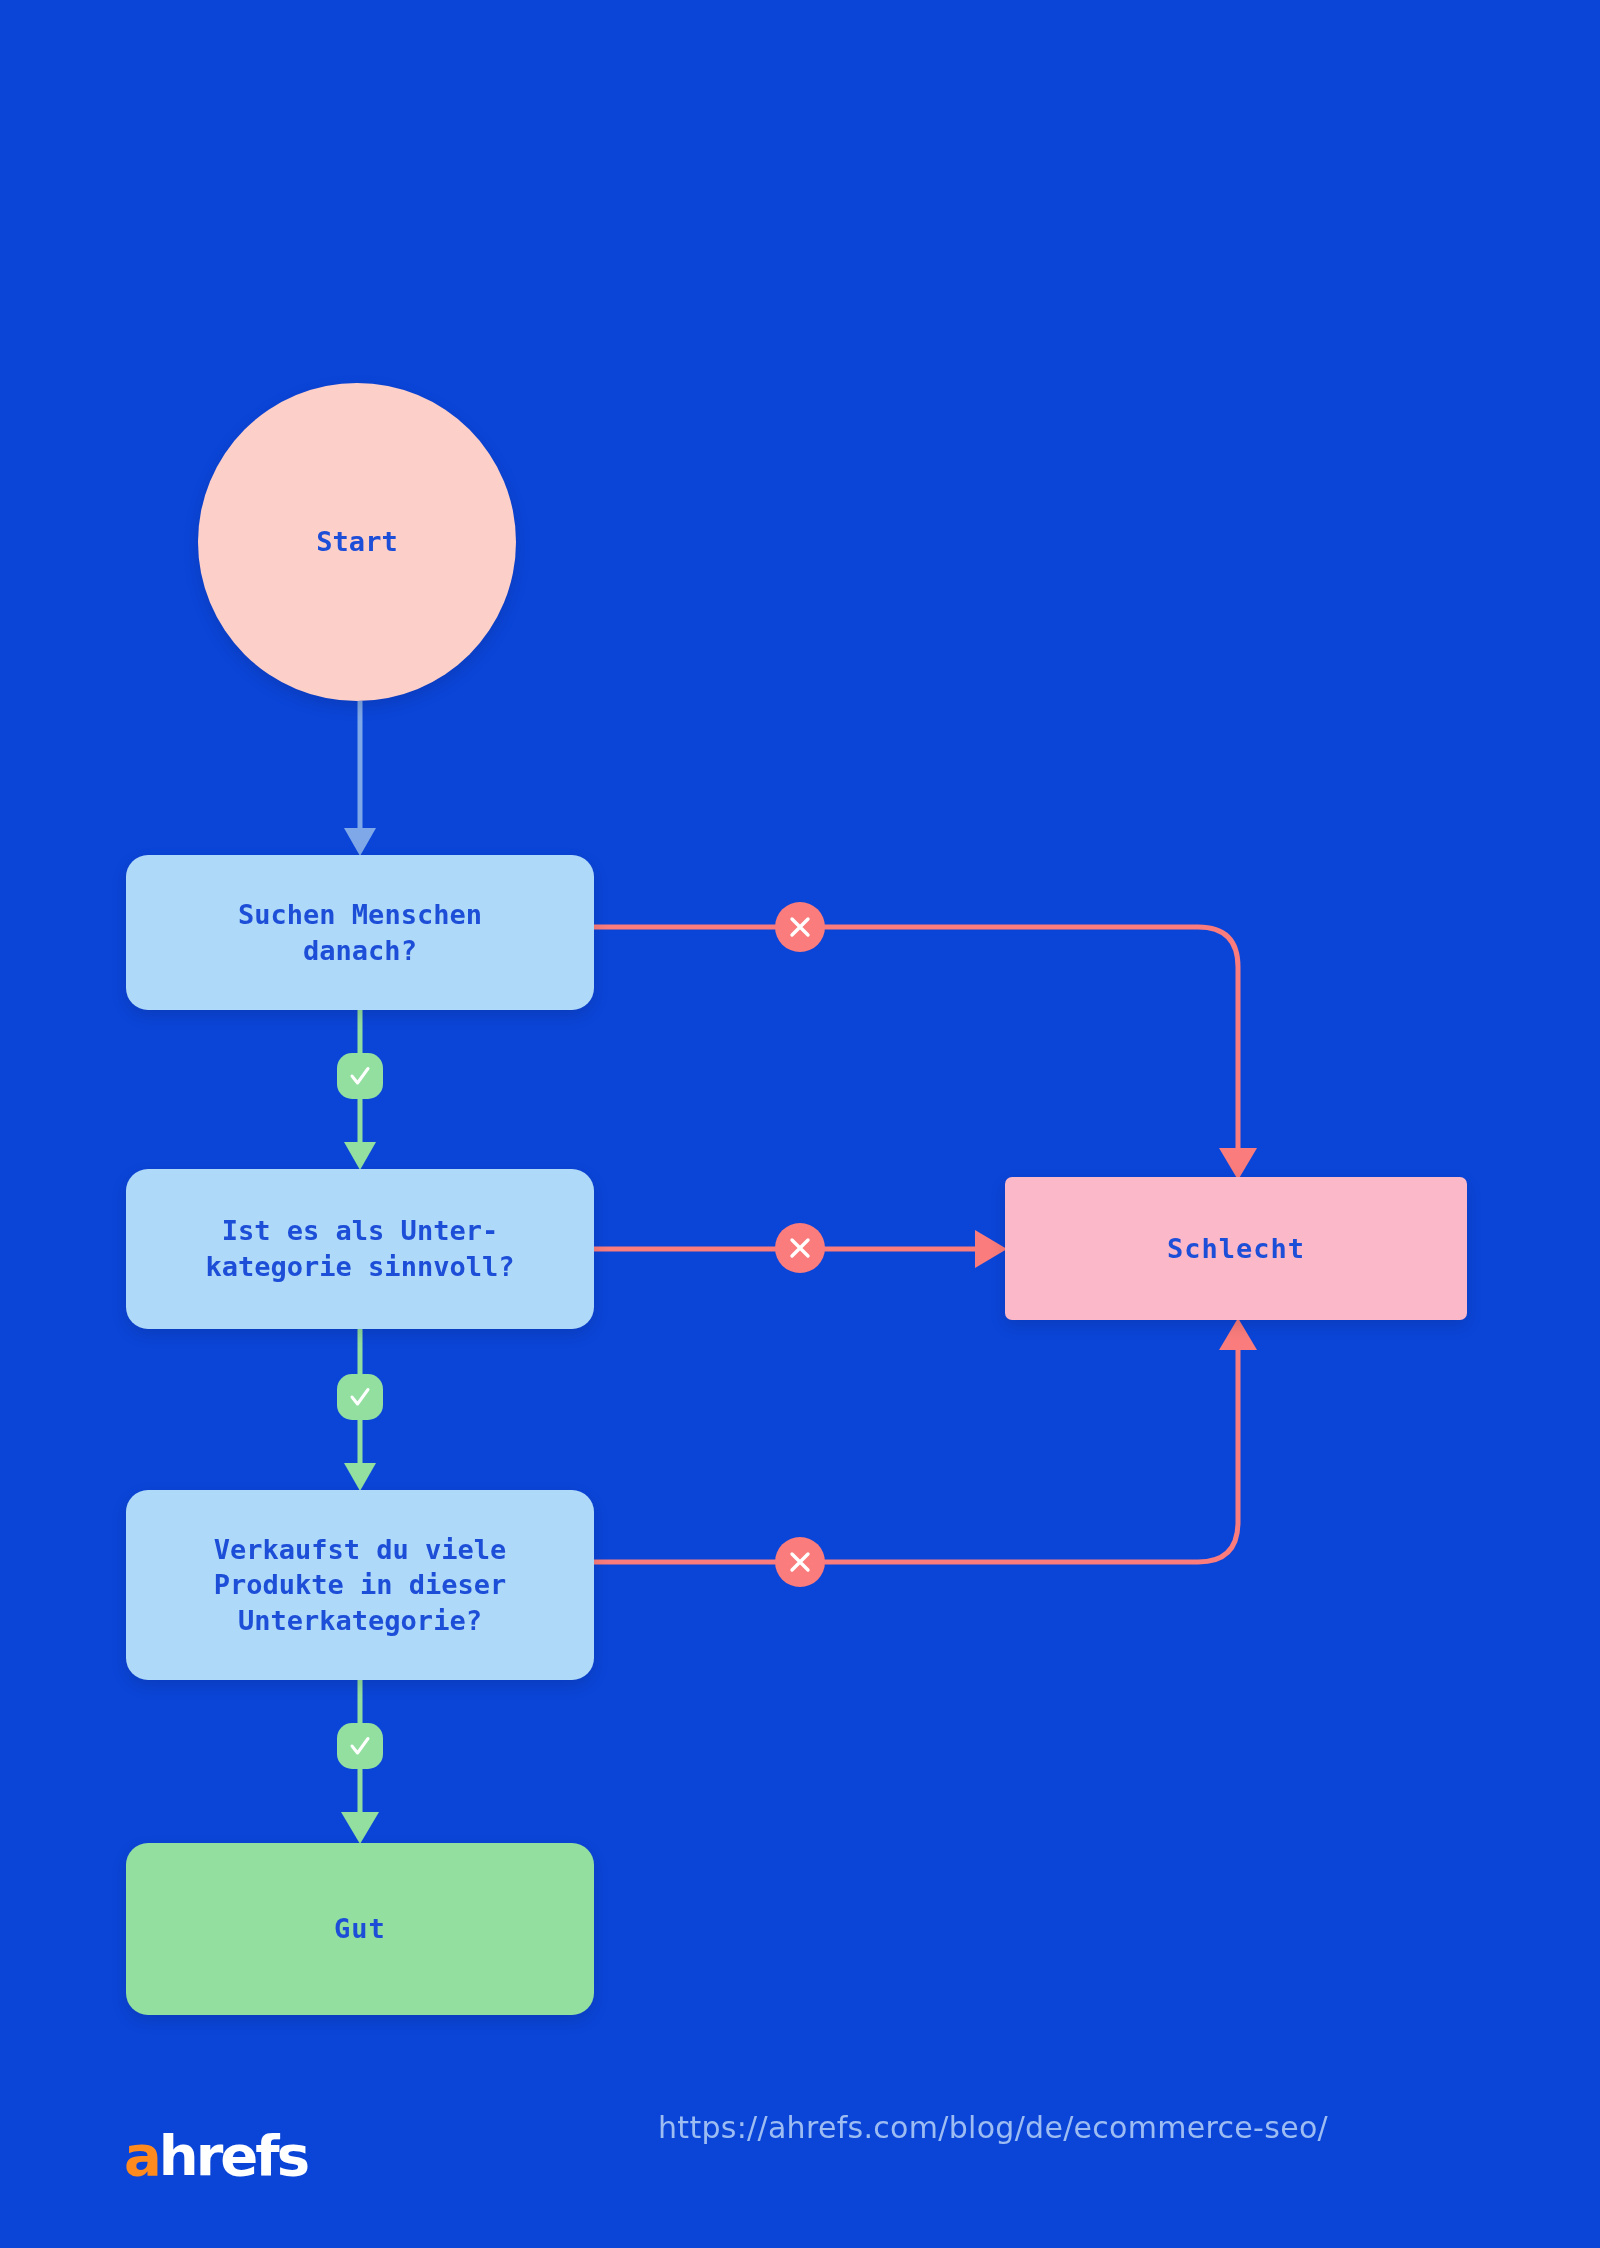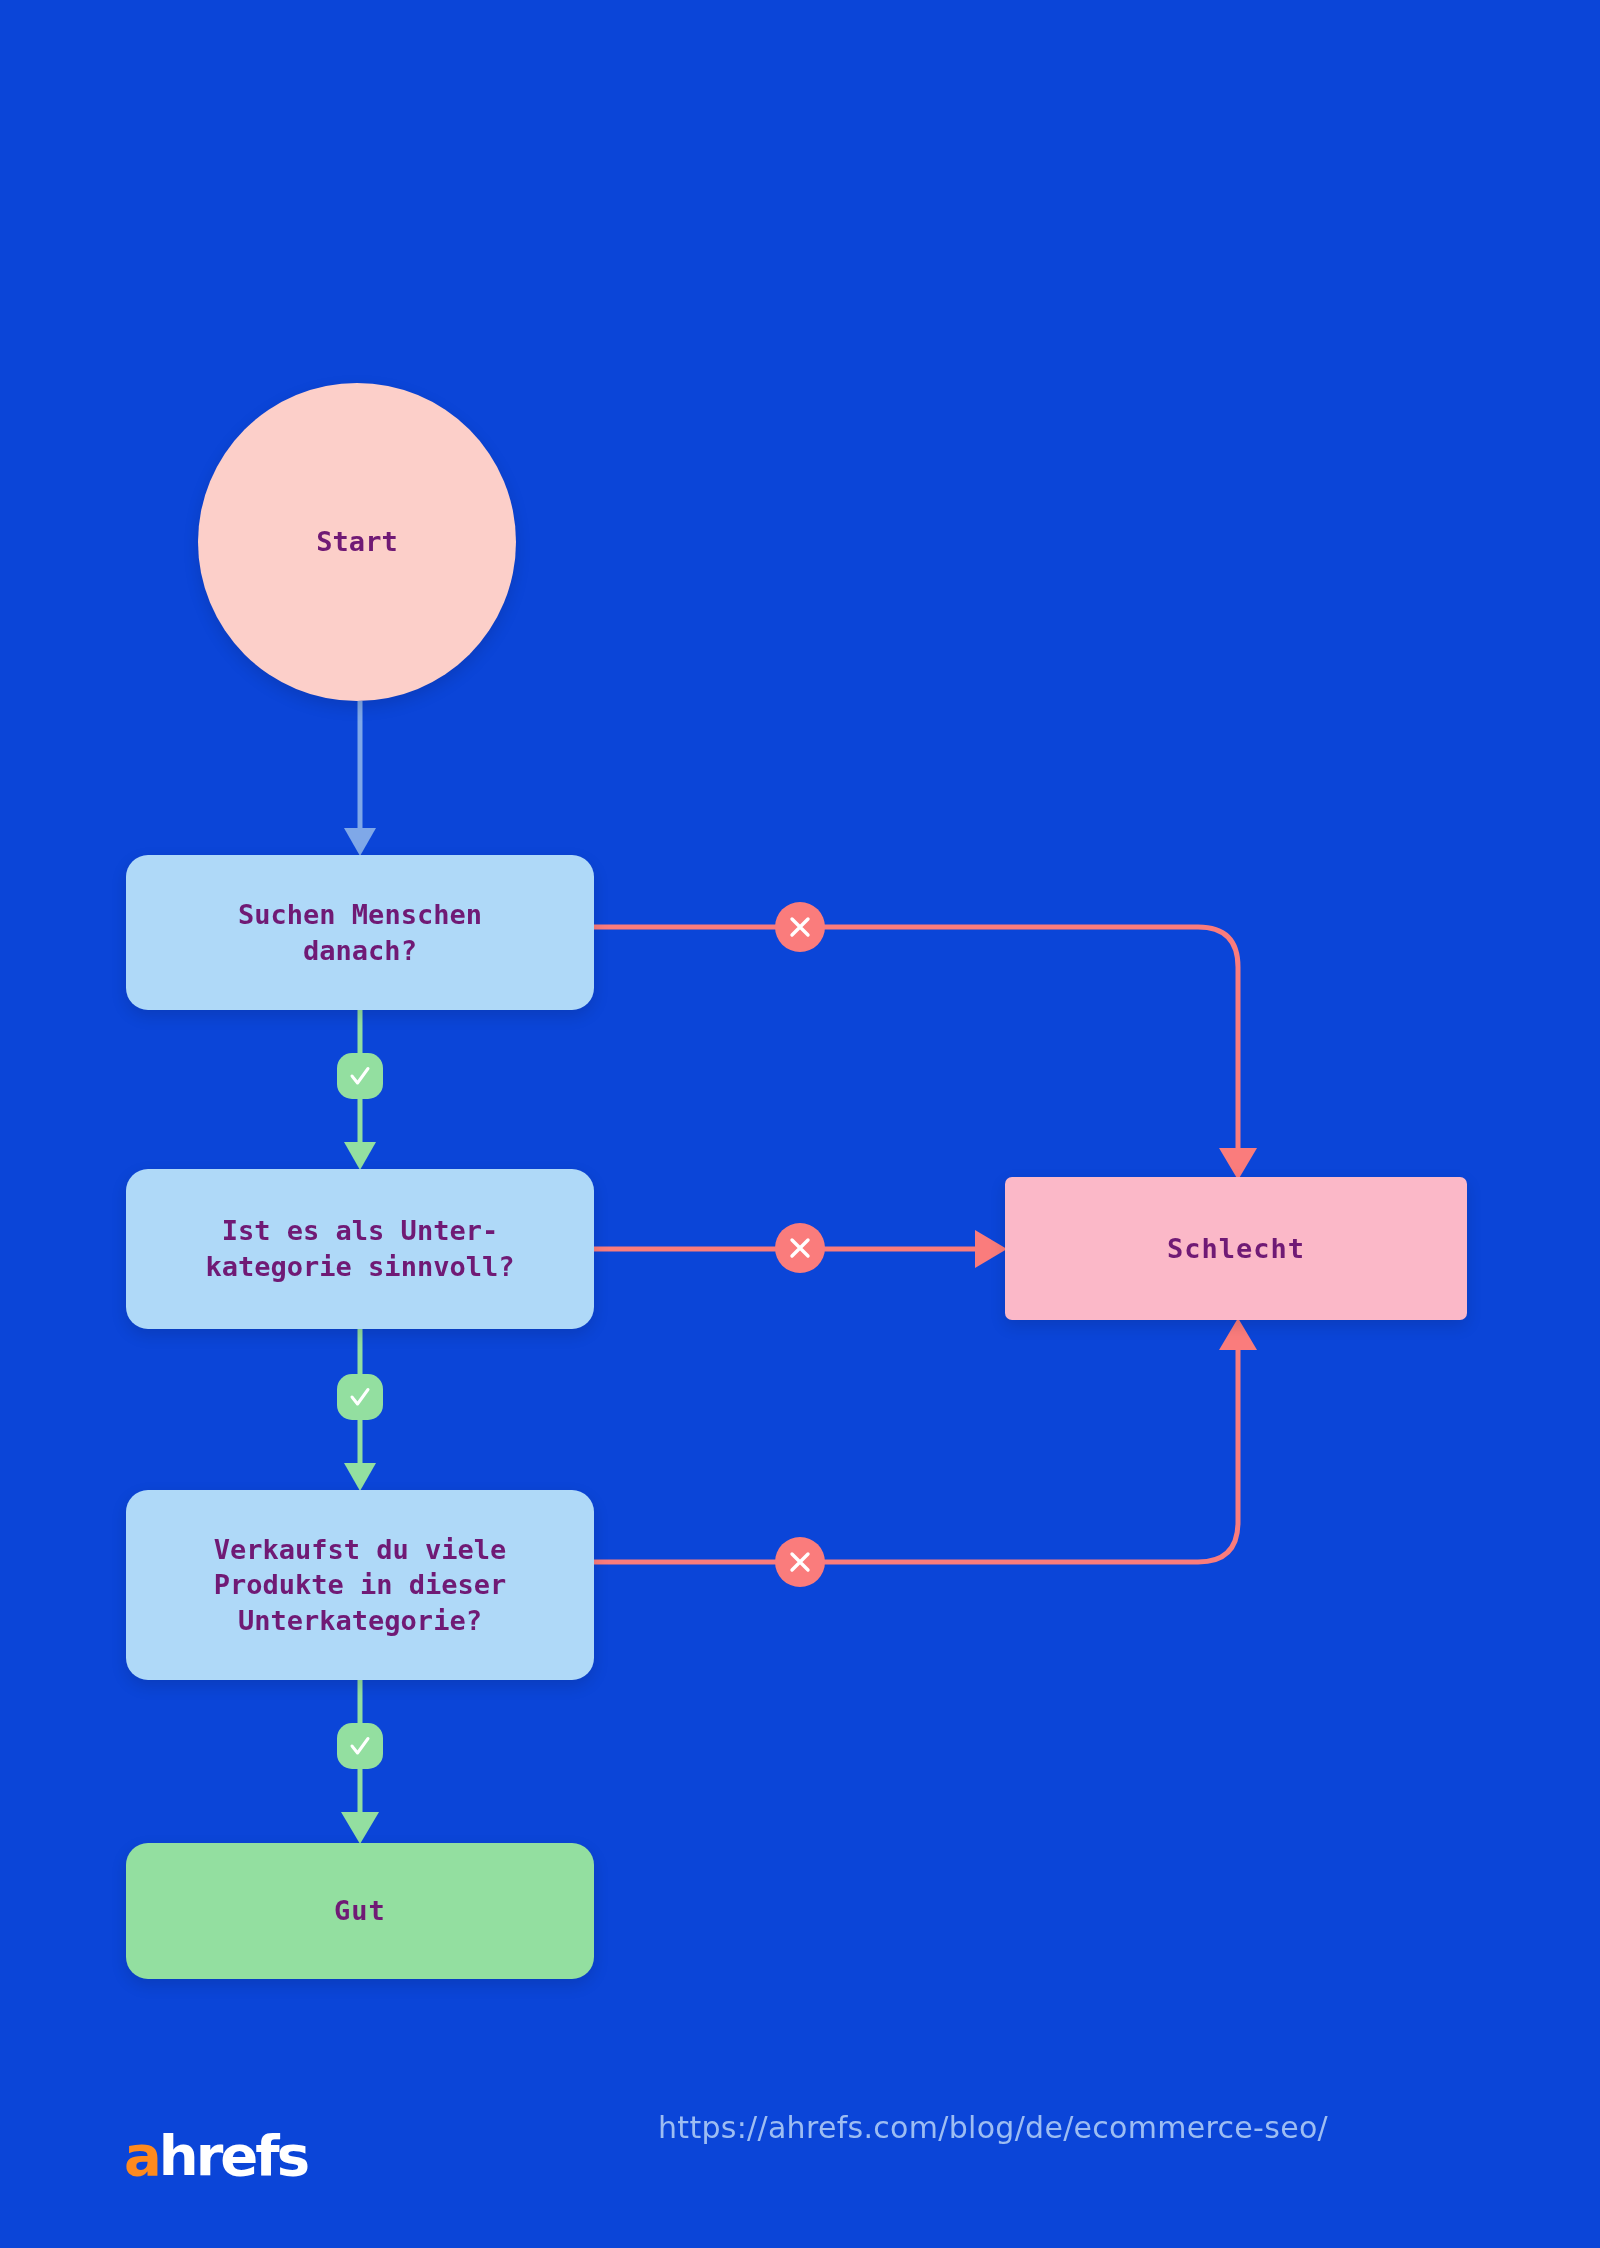--- a/index.html
+++ b/index.html
@@ -48,21 +48,21 @@
     pointer-events: none;
   }
 
   
   .node {
     position: absolute;
     display: flex;
     align-items: center;
     justify-content: center;
     text-align: center;
-    color: #701a75;
+    color: #1d4ed8;
     font-family: "DejaVu Sans Mono", "Liberation Mono", monospace;
     font-weight: 700;
     line-height: 1.32;
     white-space: pre-line;
     box-shadow: 0 6px 16px rgba(0,0,0,0.13);
   }
 
   #node-start {
     left: 198px;
     top: 383px;
@@ -92,21 +92,21 @@
     background: #FBB8C8;
     border-radius: 7px;
     font-size: 27px;
     letter-spacing: 1px;
   }
 
   #node-good {
     left: 126px;
     top: 1843px;
     width: 468px;
-    height: 136px;
+    height: 172px;
     background: #93DFA0;
     border-radius: 22px;
     font-size: 27px;
     letter-spacing: 1px;
   }
 
   
   .badge {
     position: absolute;
     display: flex;

